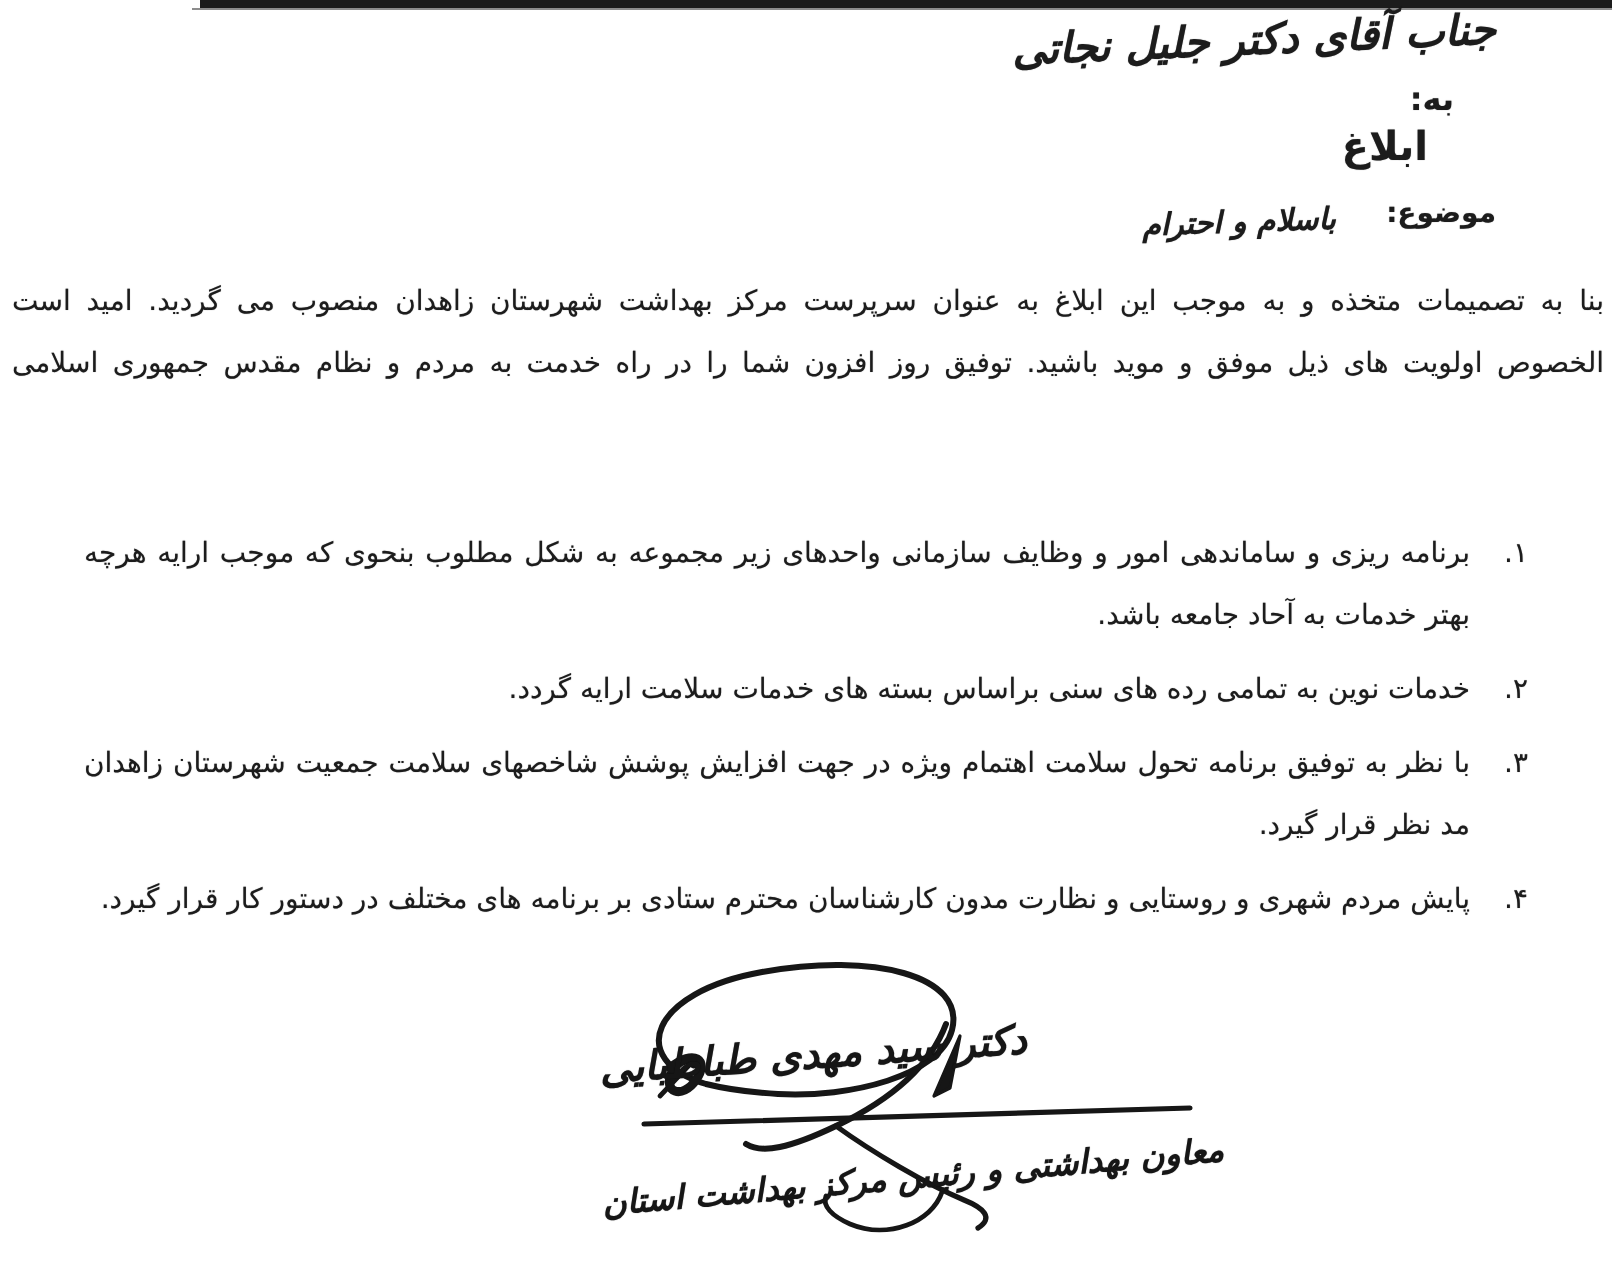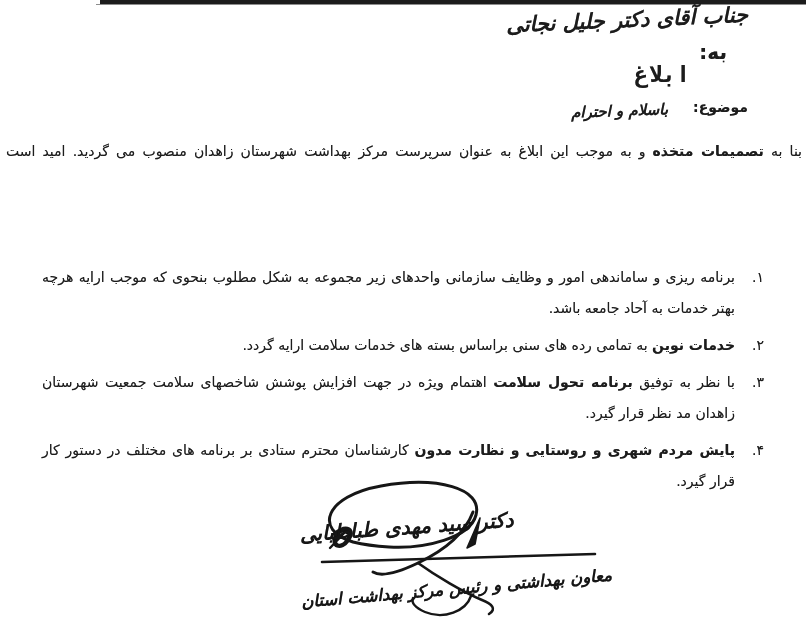--- a/index.html
+++ b/index.html
@@ -21,44 +21,44 @@
 
   .hand { font-style:italic; font-weight:600; }
 
   .addressee {
     position:absolute; top:8px; right:58px;
     font-size:21px; letter-spacing:.5px;
     transform:rotate(-2.5deg);
   }
   .to-label {
     position:absolute; top:40px; right:79px;
-    font-size:20px; font-weight:700;
+    font-size:16px; font-weight:700;
   }
   .notice-title {
-    position:absolute; top:61px; right:116px;
-    font-size:23px; font-weight:700;font-family:Liberation Mono, monospace;
+    position:absolute; top:61px; right:92px;
+    font-size:20px; font-weight:700;
   }
   .subject-label {
     position:absolute; top:99px; right:58px;
     font-size:14px; font-weight:700;
   }
   .salutation {
     position:absolute; top:102px; right:138px;
     font-size:15px;
     transform:rotate(-2deg);
   }
 
   .body-par {
     position:absolute; top:136px; right:4px; left:6px;
     font-size:14px; line-height:31px;
   }
   .bline { text-align:justify; text-align-last:justify; white-space:nowrap; }
   .bline { white-space:normal; }
   .bline.last { text-align-last:right; }
-  .b { font-weight:700; }
+  .b { font-weight:400; }
 
   .priority-list {
     position:absolute; top:262px; right:42px; left:42px;
     font-size:14px; line-height:31px;
   }
   .item { display:flex; gap:5px; margin-bottom:6px; }
   .num { flex:none; width:24px; }
   .itext { flex:1; text-align:justify; text-align-last:right; }
 
   .signature {
@@ -82,20 +82,21 @@
   <div class="scan-band-gray"></div>
 
   <div class="addressee hand">جناب آقای دکتر جلیل نجاتی</div>
   <div class="to-label">به:</div>
   <div class="notice-title">ابلاغ</div>
   <div class="subject-label">موضوع:</div>
   <div class="salutation hand">باسلام و احترام</div>
 
   <div class="body-par">
       <div class="bline"><span>بنا به </span><span class="b">تصمیمات متخذه</span><span> و به موجب این ابلاغ به عنوان سرپرست مرکز بهداشت شهرستان زاهدان منصوب می گردید. امید است</span></div>
+      <div class="bline"><span class="b">الخصوص اولویت های ذیل</span><span> موفق و موید باشید. توفیق روز افزون شما را در راه خدمت به مردم و نظام مقدس جمهوری اسلامی</span></div>
     </div>
 
   <div class="priority-list">
       <div class="item">
         <span class="num">۱.</span>
         <div class="itext"><span>برنامه ریزی و ساماندهی امور و وظایف سازمانی واحدهای زیر مجموعه به شکل مطلوب بنحوی که موجب ارایه هرچه بهتر خدمات به آحاد جامعه باشد.</span></div>
       </div>
       <div class="item">
         <span class="num">۲.</span>
         <div class="itext"><span class="b">خدمات نوین</span><span> به تمامی رده های سنی براساس بسته های خدمات سلامت ارایه گردد.</span></div>

